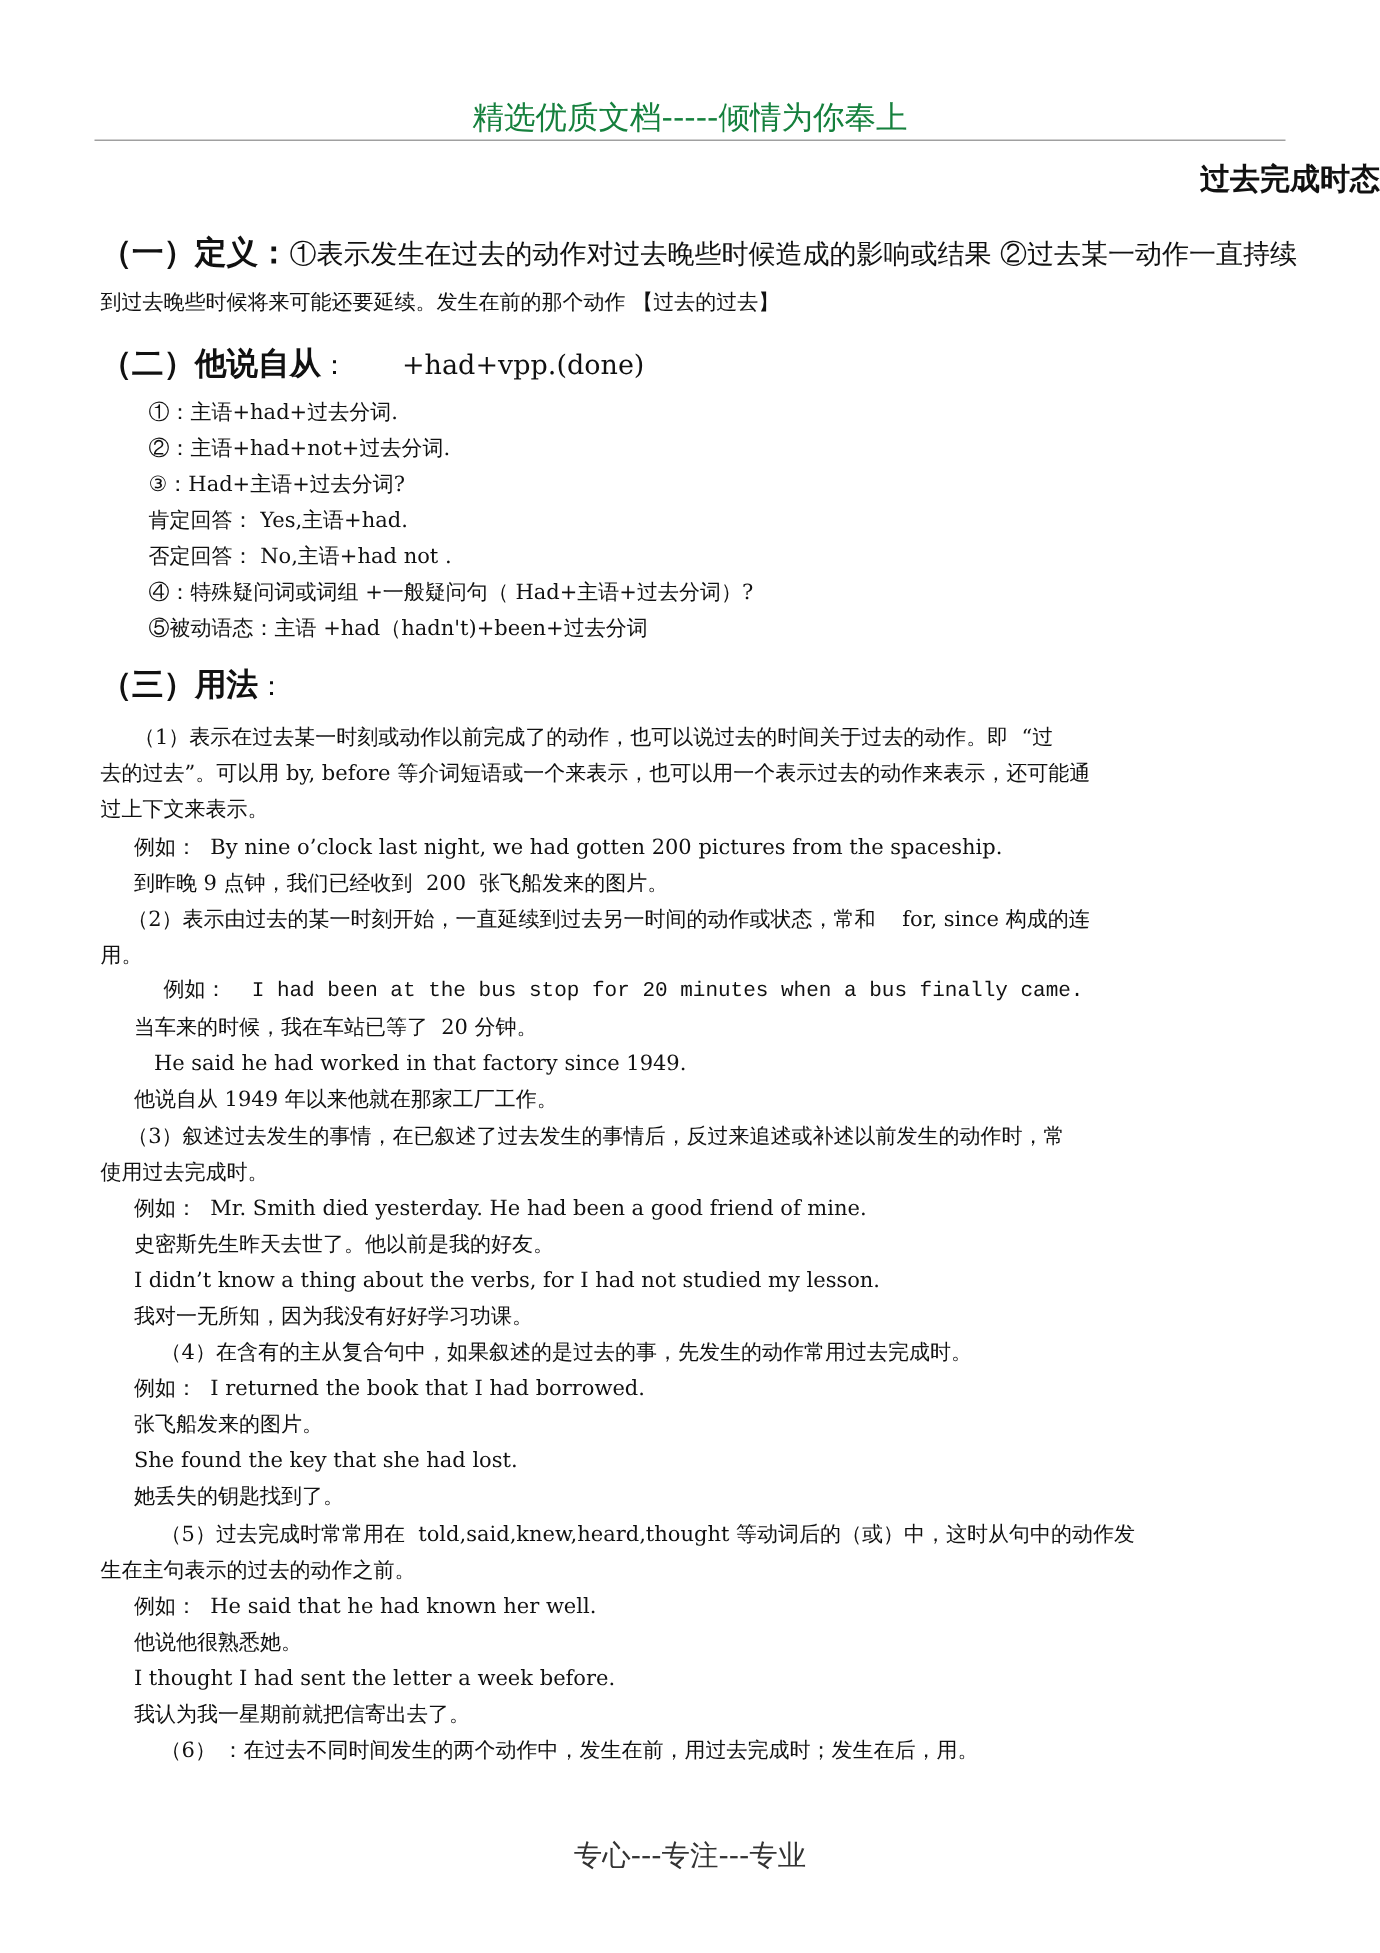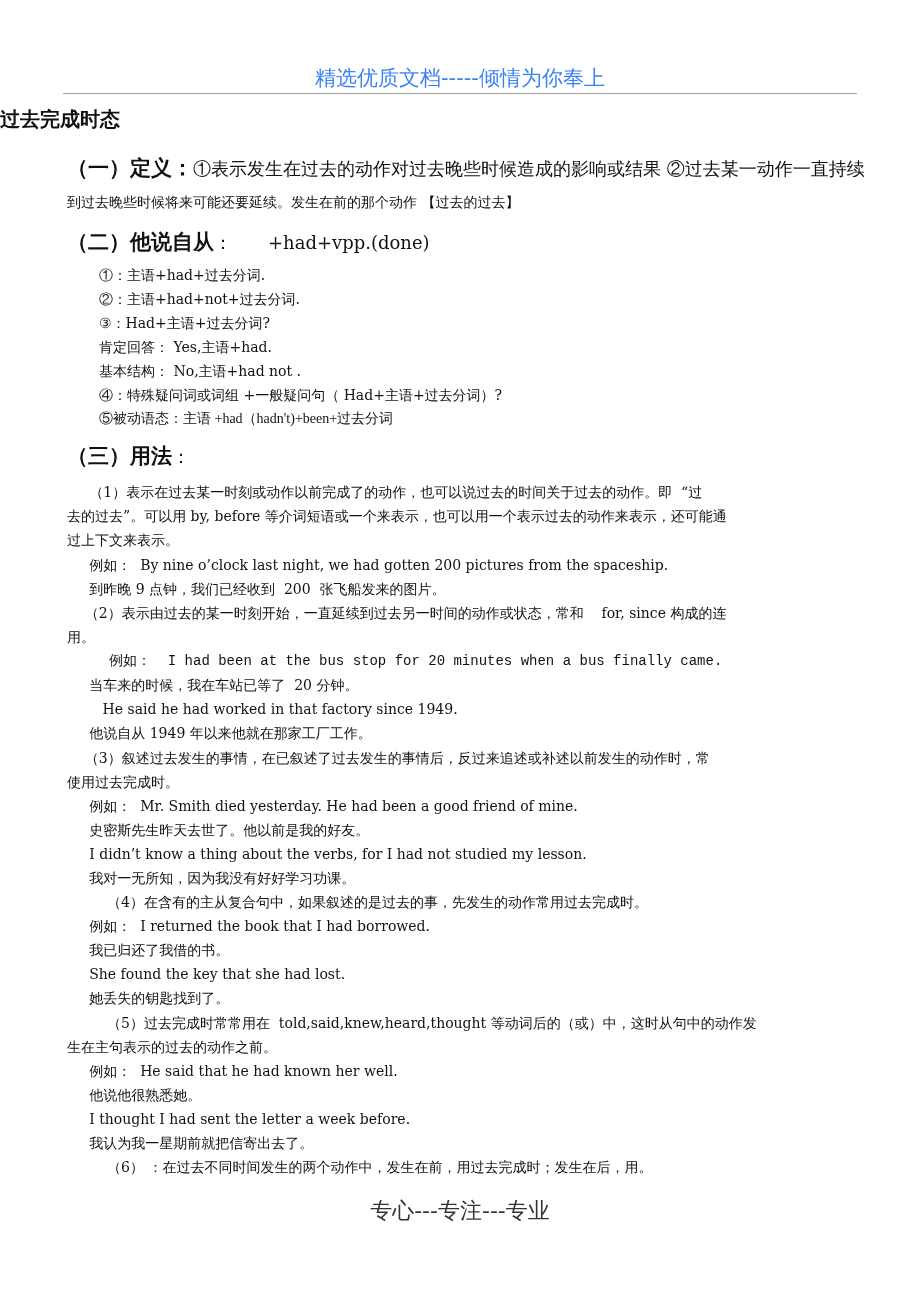--- a/index.html
+++ b/index.html
@@ -1,29 +1,29 @@
 <!DOCTYPE html>
 <html><head>
 <meta charset="utf-8">
 <style>
   html, body { margin: 0; padding: 0; background: #ffffff; }
   body { width: 920px; height: 1302px; position: relative; overflow: hidden;
          font-family: "DejaVu Serif", "Liberation Serif", serif; color: #111; }
   .page-header { position: absolute; top: 64px; left: 0; width: 920px; text-align: center;
-         font-size: 21px; color: #3b82f6; font-family: "DejaVu Sans", sans-serif; letter-spacing: 0px; }
+         font-size: 21px; color: #15803d; font-family: "DejaVu Sans", sans-serif; letter-spacing: 0px; }
   .header-rule { position: absolute; top: 93px; left: 63px; width: 794px; height: 0;
          border-top: 1.5px solid #a0a0a0; }
-  .title { position: absolute; top: 106px; left: 0; width: 920px; text-align: left;
+  .title { position: absolute; top: 106px; left: 0; width: 920px; text-align: right;
          font-size: 20px; font-weight: bold; font-family: "DejaVu Sans", sans-serif; }
   .sec-head { font-family: "DejaVu Sans", sans-serif; font-weight: bold; font-size: 21px; }
   .line { position: absolute; font-size: 14px; white-space: nowrap; line-height: 20px; }
   .h-line { position: absolute; white-space: nowrap; }
   .small { font-size: 18px; font-weight: normal; font-family: "DejaVu Serif", "Liberation Serif", serif; }
-  .page-footer { position: absolute; top: 1196px; left: 0; width: 920px; text-align: center;
-         font-size: 22px; color: #333; font-family: "DejaVu Sans", sans-serif; }
+  .page-footer { position: absolute; top: 1224px; left: 0; width: 920px; text-align: center;
+         font-size: 19px; color: #333; font-family: "DejaVu Sans", sans-serif; }
 </style>
 </head>
 <body>
 
 <div class="page-header">精选优质文档-----倾情为你奉上</div>
 <div class="header-rule"></div>
 
 <div class="title">过去完成时态</div>
 
 <div class="h-line" style="top:154px; left:67px;">
@@ -31,23 +31,23 @@
 </div>
 <div class="line" style="top:192px; left:67px;">到过去晚些时候将来可能还要延续。发生在前的那个动作  【过去的过去】</div>
 
 <div class="h-line" style="top:228px; left:67px;">
   <span class="sec-head">（二）他说自从</span><span class="small">：</span><span class="small" style="margin-left:36px;">+had+vpp.(done)</span>
 </div>
 <div class="line" style="top:265px; left:99px;">①：主语+had+过去分词.</div>
 <div class="line" style="top:289px; left:99px;">②：主语+had+not+过去分词.</div>
 <div class="line" style="top:313px; left:99px;">③：Had+主语+过去分词?</div>
 <div class="line" style="top:337px; left:99px;">肯定回答： Yes,主语+had.</div>
-<div class="line" style="top:361px; left:99px;">基本结构： No,主语+had not .</div>
+<div class="line" style="top:361px; left:99px;">否定回答： No,主语+had not .</div>
 <div class="line" style="top:385px; left:99px;">④：特殊疑问词或词组 +一般疑问句（ Had+主语+过去分词）?</div>
-<div class="line" style="top:409px; left:99px;font-family:Liberation Serif, serif;"> ⑤被动语态：主语 +had（hadn't)+been+过去分词</div>
+<div class="line" style="top:409px; left:99px;"> ⑤被动语态：主语 +had（hadn't)+been+过去分词</div>
 
 <div class="h-line" style="top:442px; left:67px;">
   <span class="sec-head">（三）用法</span><span class="small">：</span>
 </div>
 
 <div class="line" style="top:482px; left:67px; white-space:pre;">     （1）表示在过去某一时刻或动作以前完成了的动作，也可以说过去的时间关于过去的动作。即  “过</div>
 <div class="line" style="top:506px; left:67px; white-space:pre;">去的过去”。可以用 by, before 等介词短语或一个来表示，也可以用一个表示过去的动作来表示，还可能通</div>
 <div class="line" style="top:530px; left:67px; white-space:pre;">过上下文来表示。</div>
 <div class="line" style="top:555px; left:67px; white-space:pre;">     例如：  By nine o’clock last night, we had gotten 200 pictures from the spaceship.</div>
 <div class="line" style="top:579px; left:67px; white-space:pre;">     到昨晚 9 点钟，我们已经收到  200  张飞船发来的图片。</div>
@@ -58,21 +58,21 @@
 <div class="line" style="top:699px; left:67px; white-space:pre;">        He said he had worked in that factory since 1949.</div>
 <div class="line" style="top:723px; left:67px; white-space:pre;">     他说自从 1949 年以来他就在那家工厂工作。</div>
 <div class="line" style="top:748px; left:67px; white-space:pre;text-align:center;">    （3）叙述过去发生的事情，在已叙述了过去发生的事情后，反过来追述或补述以前发生的动作时，常</div>
 <div class="line" style="top:772px; left:67px; white-space:pre;">使用过去完成时。</div>
 <div class="line" style="top:796px; left:67px; white-space:pre;">     例如：  Mr. Smith died yesterday. He had been a good friend of mine.</div>
 <div class="line" style="top:820px; left:67px; white-space:pre;">     史密斯先生昨天去世了。他以前是我的好友。</div>
 <div class="line" style="top:844px; left:67px; white-space:pre;">     I didn’t know a thing about the verbs, for I had not studied my lesson.</div>
 <div class="line" style="top:868px; left:67px; white-space:pre;">     我对一无所知，因为我没有好好学习功课。</div>
 <div class="line" style="top:892px; left:67px; white-space:pre;">         （4）在含有的主从复合句中，如果叙述的是过去的事，先发生的动作常用过去完成时。</div>
 <div class="line" style="top:916px; left:67px; white-space:pre;">     例如：  I returned the book that I had borrowed.</div>
-<div class="line" style="top:940px; left:67px; white-space:pre;">     我已归还了我借的书。</div>
+<div class="line" style="top:940px; left:67px; white-space:pre;">     张飞船发来的图片。</div>
 <div class="line" style="top:964px; left:67px; white-space:pre;">     She found the key that she had lost.</div>
 <div class="line" style="top:988px; left:67px; white-space:pre;">     她丢失的钥匙找到了。</div>
 <div class="line" style="top:1013px; left:67px; white-space:pre;">         （5）过去完成时常常用在  told,said,knew,heard,thought 等动词后的（或）中，这时从句中的动作发</div>
 <div class="line" style="top:1037px; left:67px; white-space:pre;">生在主句表示的过去的动作之前。</div>
 <div class="line" style="top:1061px; left:67px; white-space:pre;">     例如：  He said that he had known her well.</div>
 <div class="line" style="top:1085px; left:67px; white-space:pre;">     他说他很熟悉她。</div>
 <div class="line" style="top:1109px; left:67px; white-space:pre;">     I thought I had sent the letter a week before.</div>
 <div class="line" style="top:1133px; left:67px; white-space:pre;">     我认为我一星期前就把信寄出去了。</div>
 <div class="line" style="top:1157px; left:67px; white-space:pre;">         （6） ：在过去不同时间发生的两个动作中，发生在前，用过去完成时；发生在后，用。</div>
 

